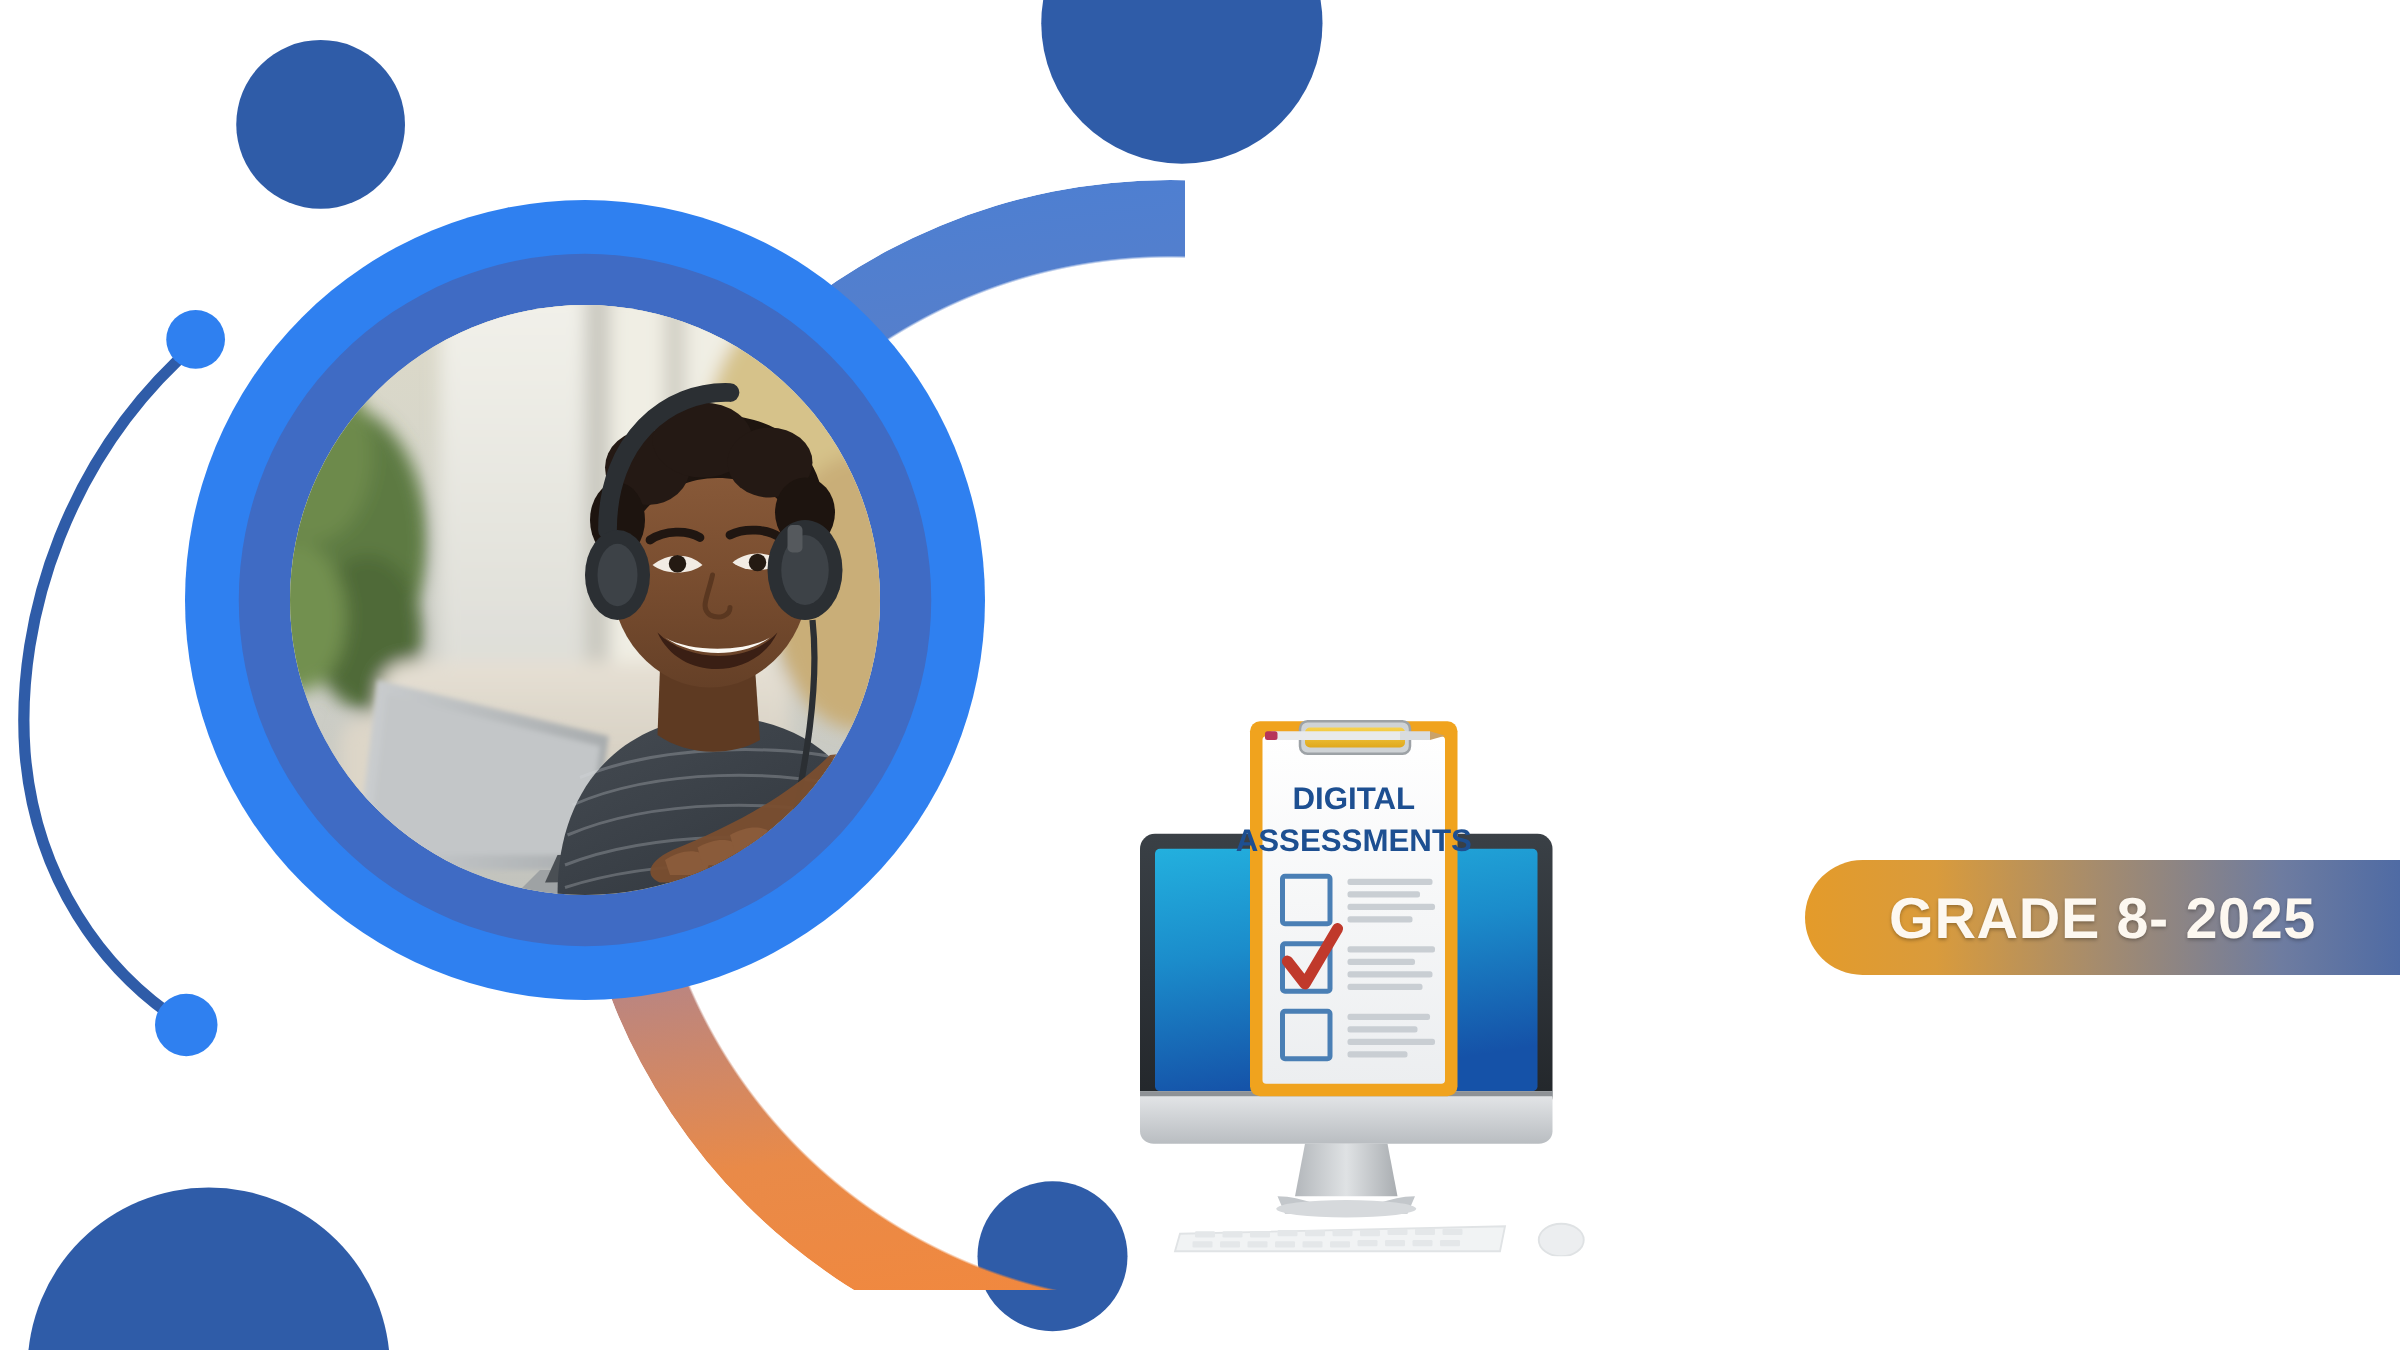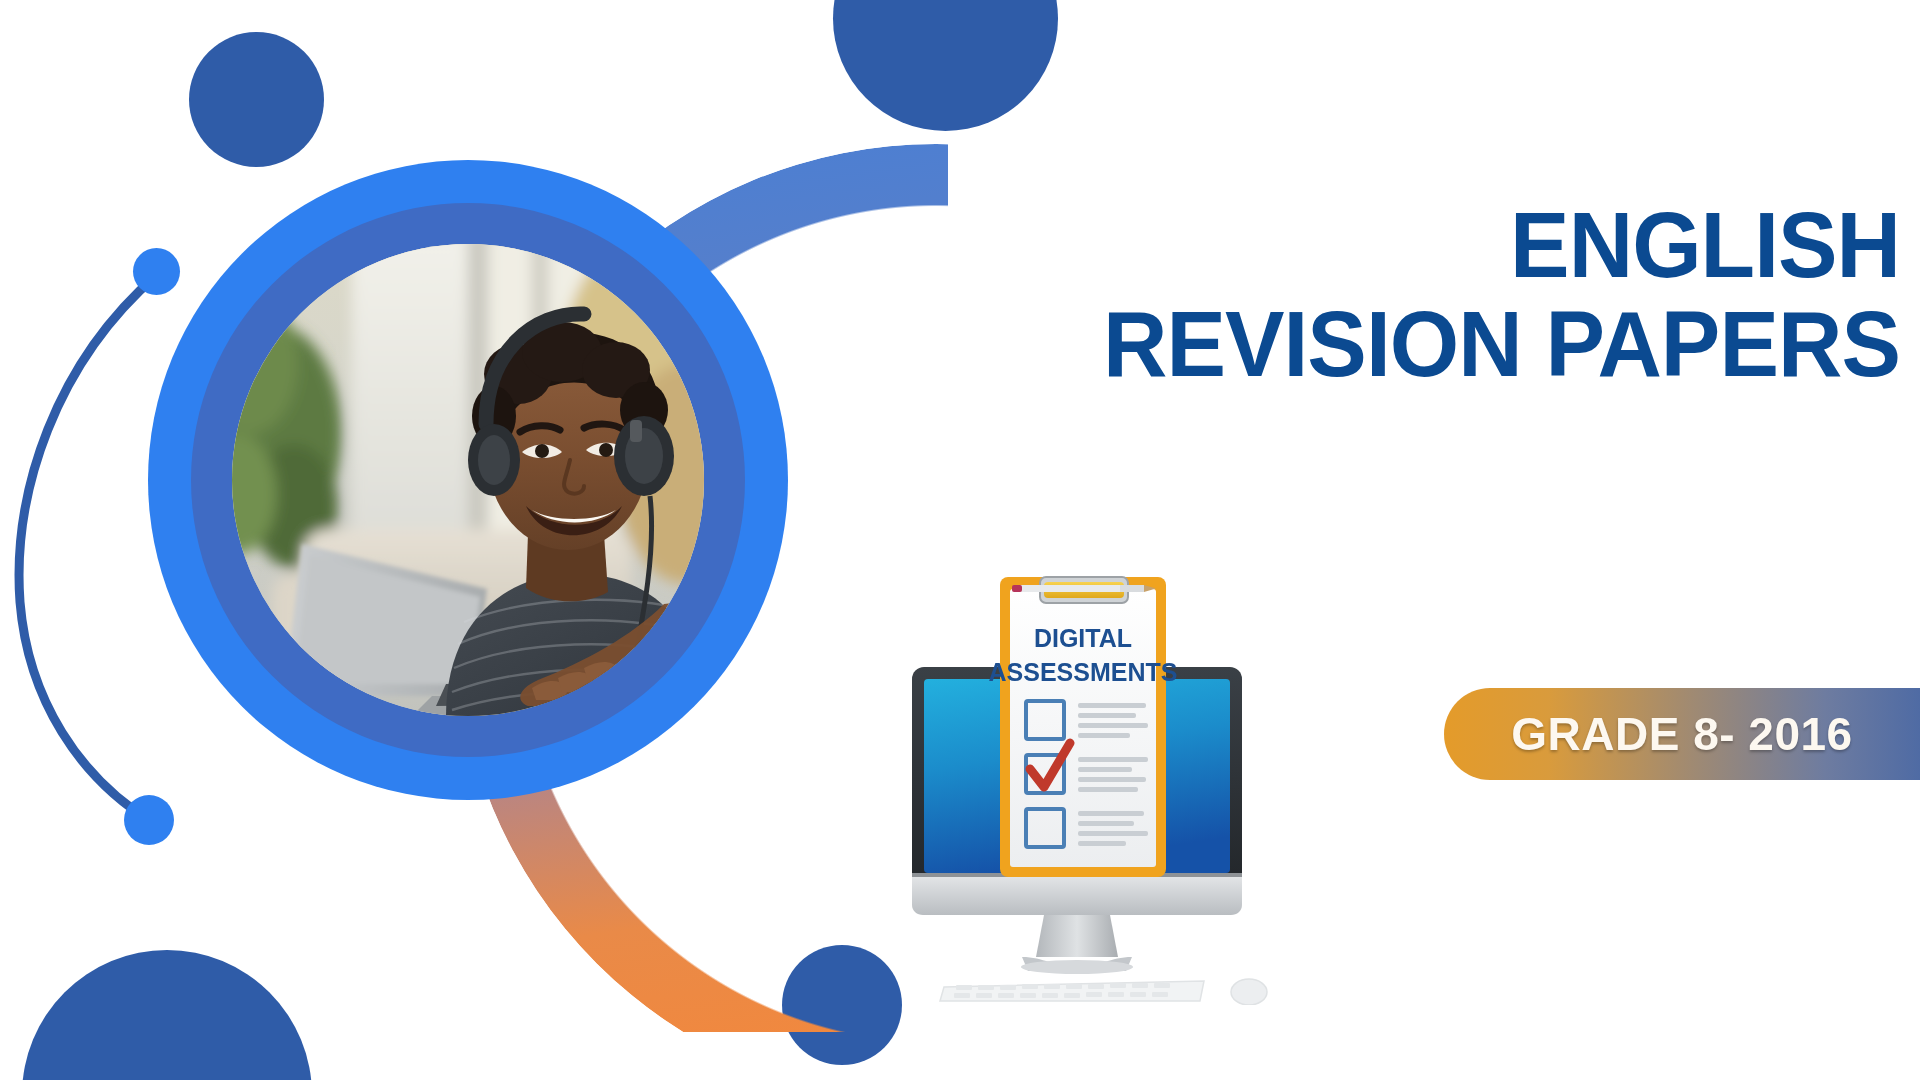--- a/index.html
+++ b/index.html
@@ -301,27 +301,23 @@
 
       <path d="M432 360 C 400 392, 352 418, 306 436 C 288 444, 282 456, 296 462 L472 462 L472 356 Z" fill="#7a4e30" opacity="0.96"></path>
       <g fill="#8a5b3a">
         <path d="M300 444 C 312 436, 326 434, 334 442 C 338 448, 332 456, 322 456 L304 456 Z"></path>
         <path d="M326 434 C 340 426, 354 426, 360 434 C 364 440, 358 448, 348 448 L330 448 Z"></path>
         <path d="M352 424 C 366 416, 380 416, 386 424 C 390 430, 384 438, 374 438 L356 438 Z"></path>
       </g>
     </svg>
   </div>
 
-  <div id="heading-block">
-    <div class="heading-line">ENGLISH</div>
-    <div class="heading-line">REVISION PAPERS</div>
-  </div>
 
   <div id="grade-badge">
-    <span id="grade-badge-label">GRADE 8- 2016</span>
+    <span id="grade-badge-label">GRADE 8- 2025</span>
   </div>
 
   <div id="computer-illustration">
     <svg viewBox="0 0 430 450" xmlns="http://www.w3.org/2000/svg">
       <defs>
         <linearGradient id="screenG" x1="0" y1="0" x2="0.25" y2="1">
           <stop offset="0" stop-color="#23b0de"></stop>
           <stop offset="0.45" stop-color="#1b8ccb"></stop>
           <stop offset="1" stop-color="#1552a8"></stop>
         </linearGradient>

